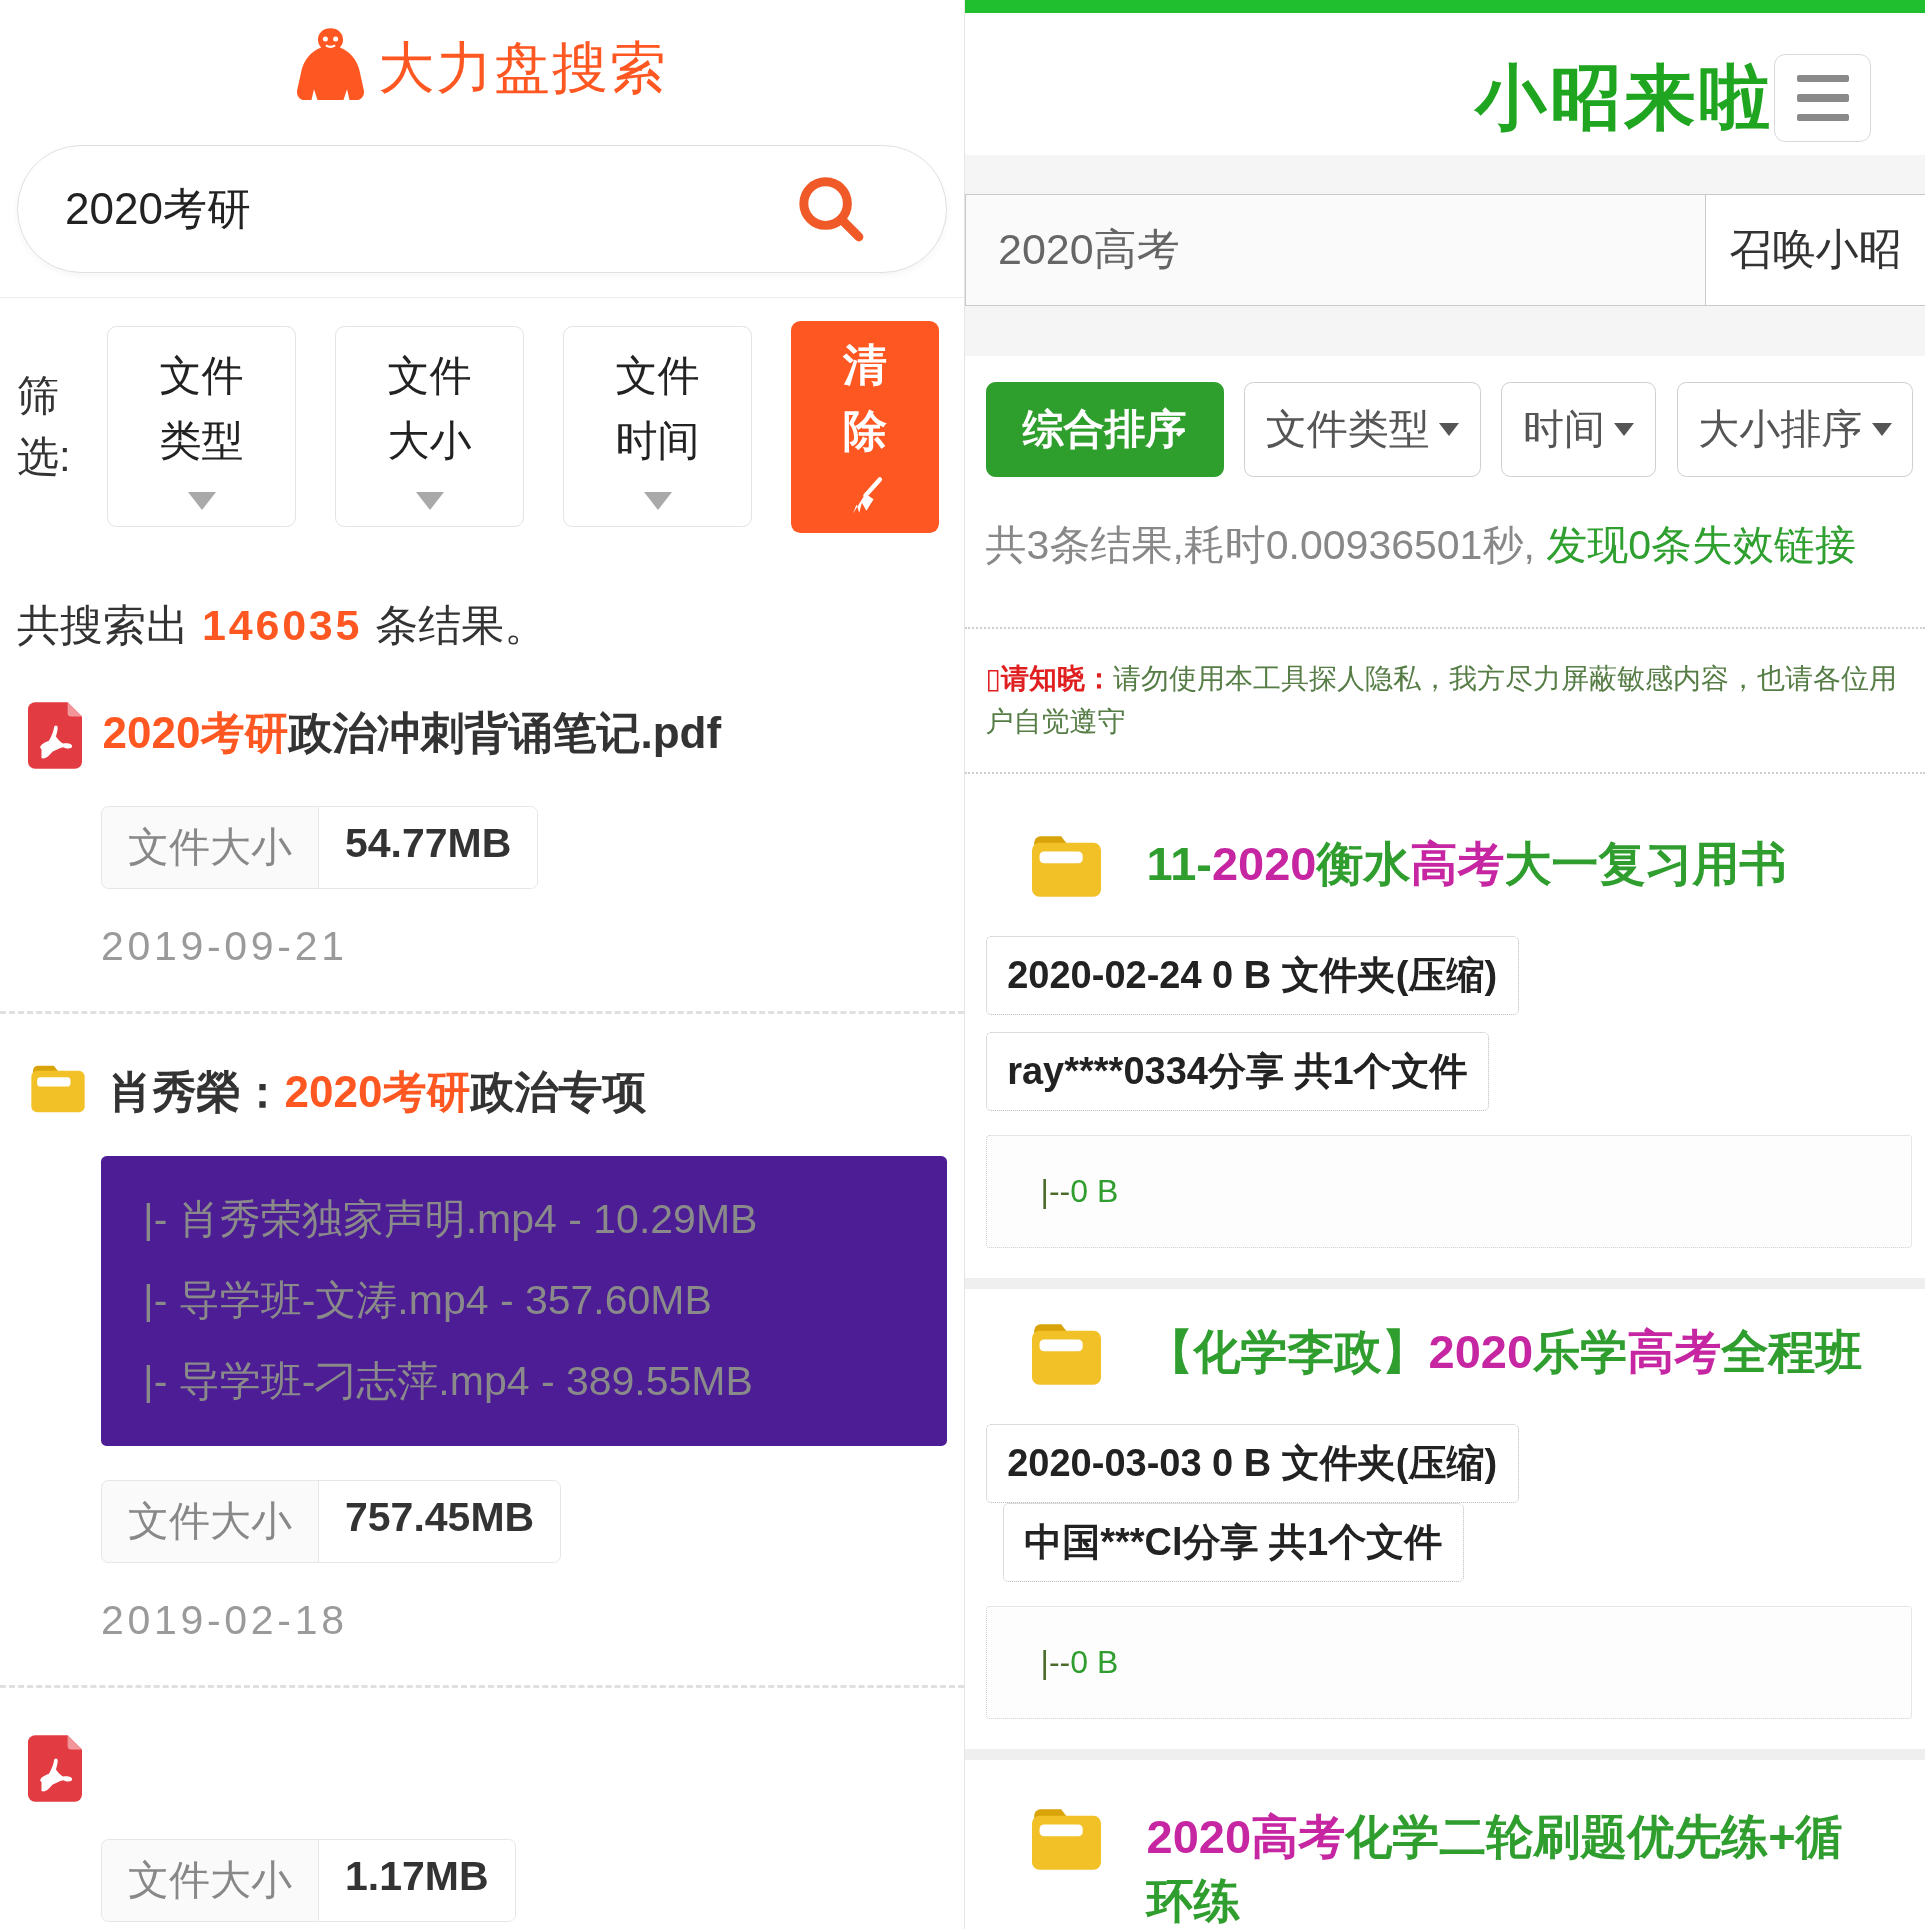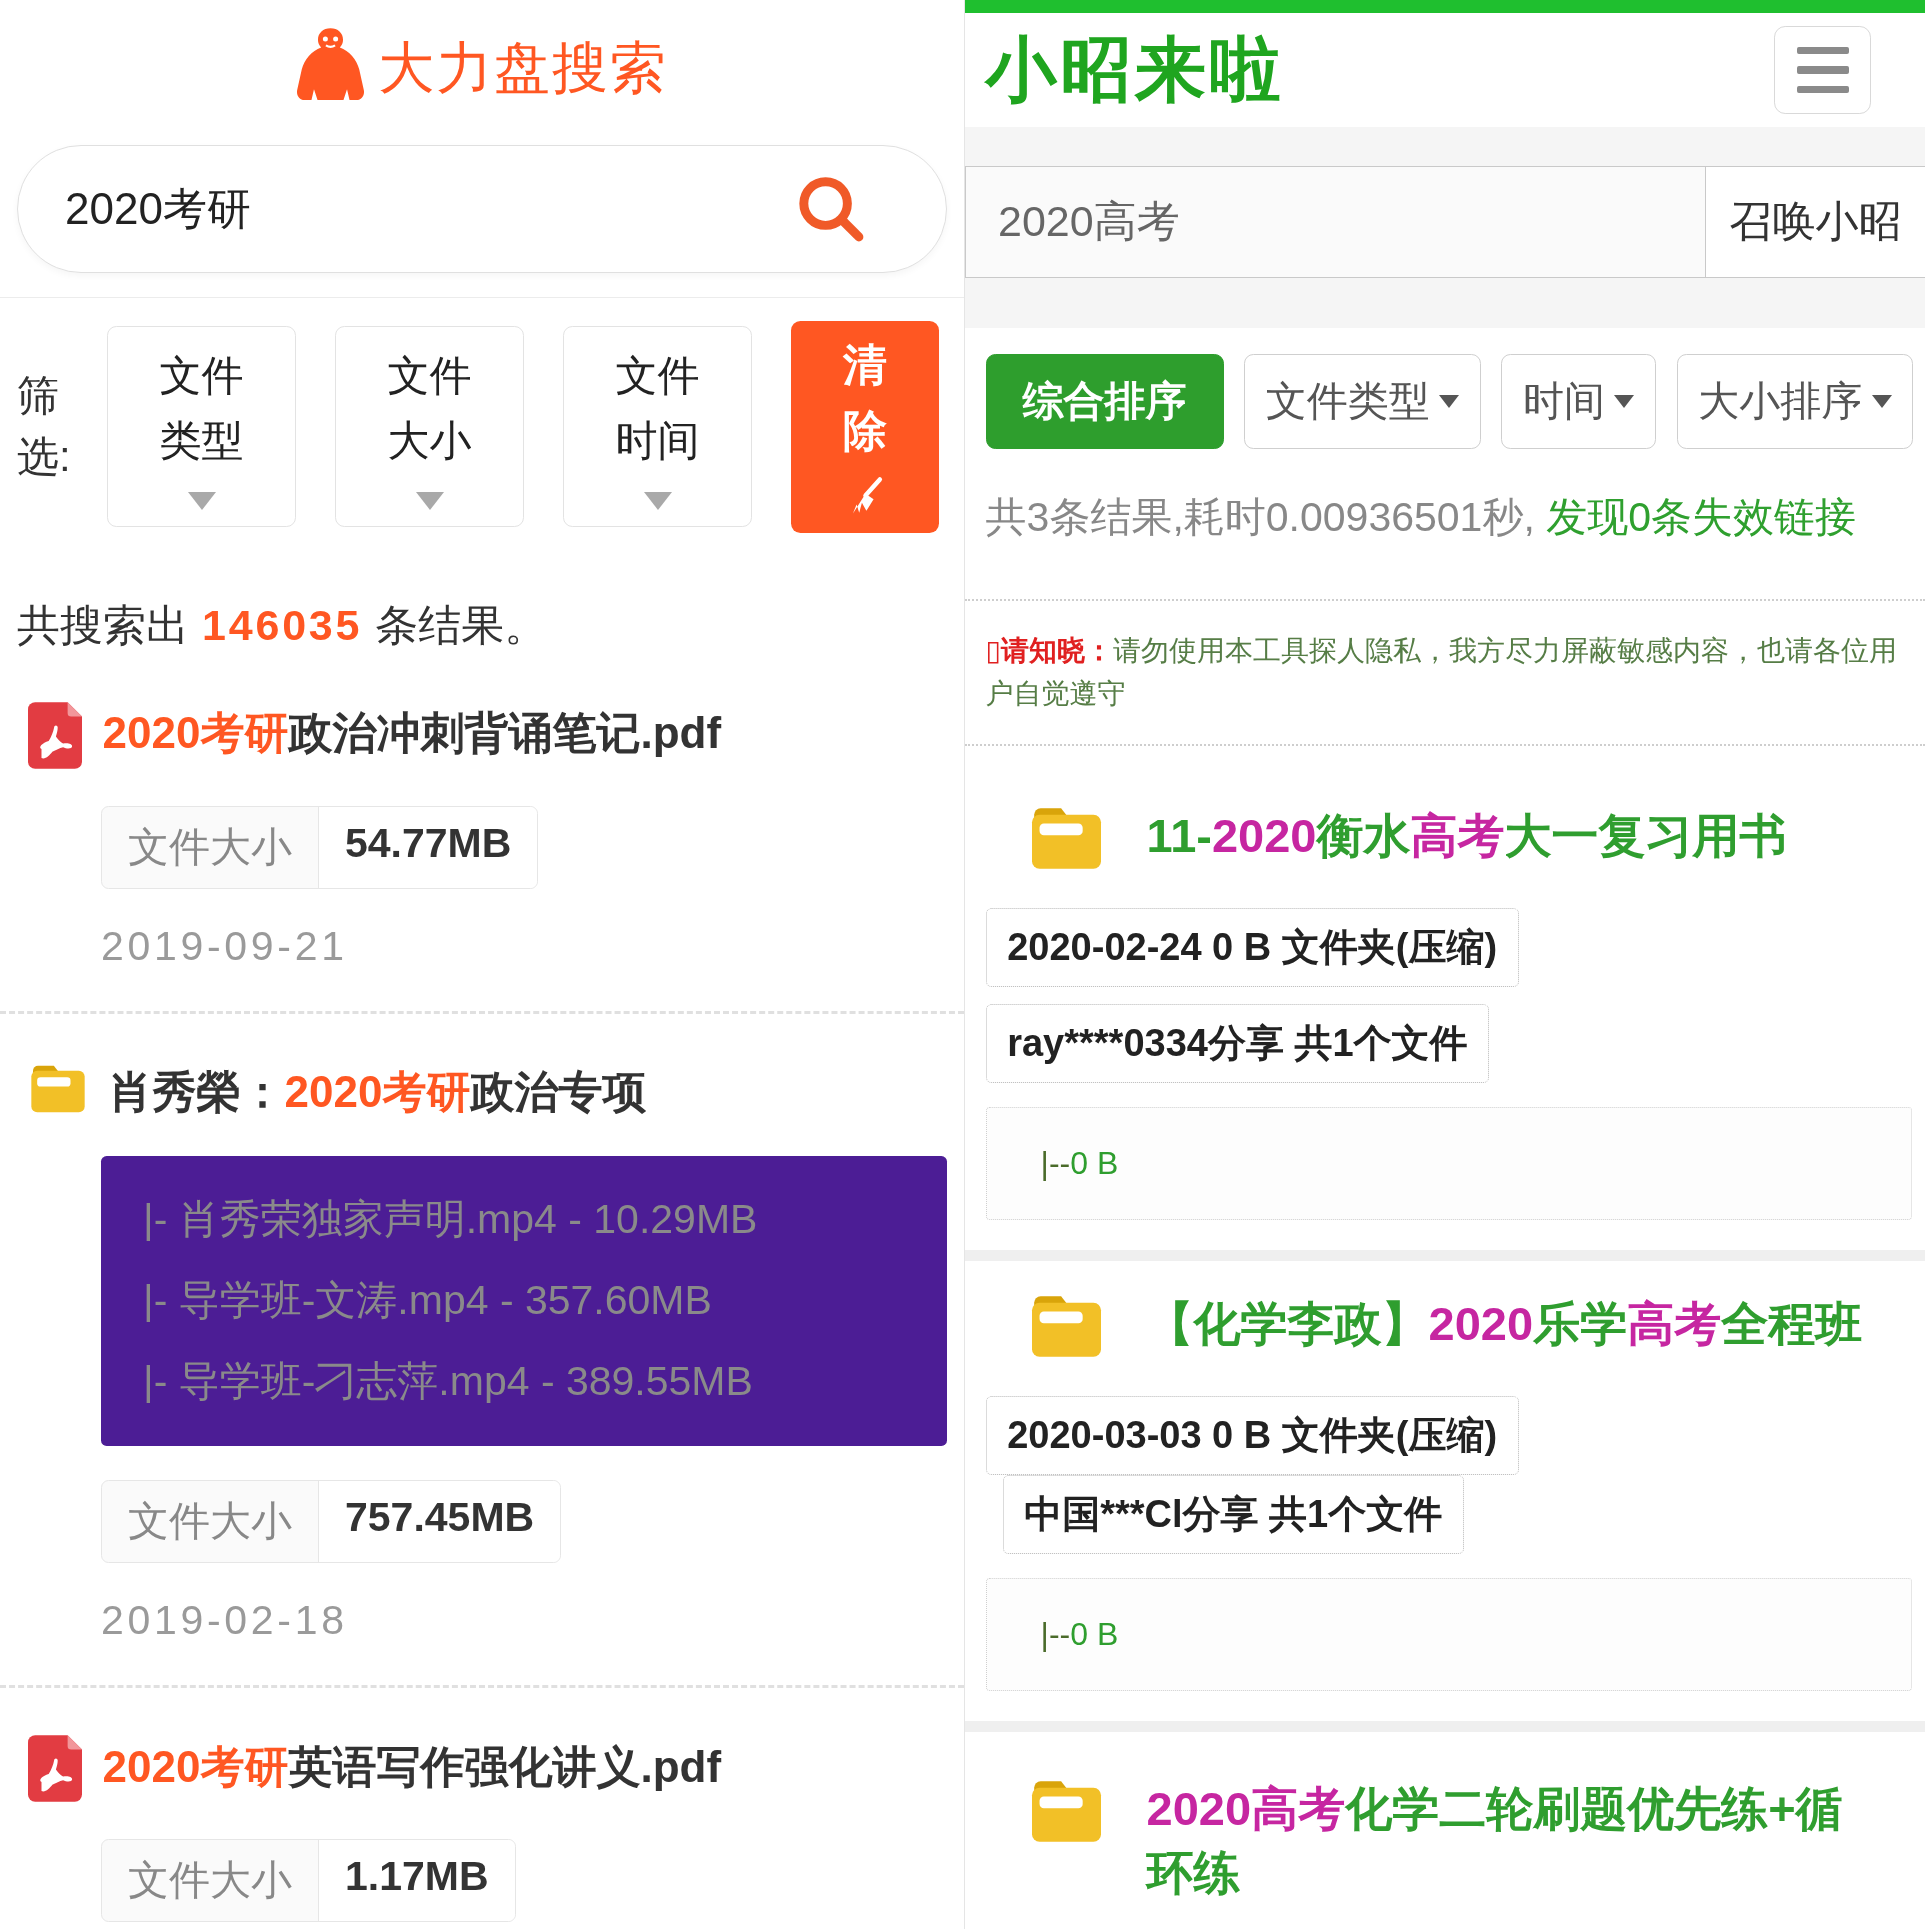--- a/index.html
+++ b/index.html
@@ -40,21 +40,21 @@
   .size-badge .v { padding:13px 26px; font-size:41px; color:#333; font-weight:700; border-left:1.9px solid #e6e6e6; background:#fff; }
   .res-date { margin-top:34px; font-size:41px; color:#9a9a9a; letter-spacing:3.7px; }
   .dash-sep { margin:41px 0 0 0; border-top:3.7px dashed #e0e0e0; }
   .file-box { margin-top:34px; background:#4c1d95; border-radius:5.6px; padding:36px 19px 36px 42px; }
   .file-line { font-size:41px; color:#8a8a8a; line-height:1.35; }
   .file-line + .file-line { margin-top:26px; }
 
   
   .col-right { width:961px; height:100%; background:#fff; border-left:0.9px solid #e5e5e5; overflow:hidden; }
   .xz-topbar { height:13px; background:#1fbf2f; }
-  .xz-header { display:flex; align-items:center; justify-content:space-between; padding:0 54px 0 20.6px; height:114px; }
+  .xz-header { display:flex; align-items:center; justify-content:flex-end; padding:0 54px 0 20.6px; height:114px;margin-top:28px; }
   .xz-brand { color:#1fa51f; font-size:71px; font-weight:800; letter-spacing:3.7px; }
   .hamburger { width:97px; height:88px; border:1.9px solid #d9d9d9; border-radius:11.2px; background:#fff;
     display:flex; flex-direction:column; justify-content:center; align-items:center; gap:12px; cursor:pointer; }
   .hamburger span { display:block; width:52px; height:7.5px; background:#8a8a8a; border-radius:1.9px; }
   .xz-searchband { background:#f5f5f5; height:201px; padding-top:39px; }
   .xz-searchrow { display:flex; height:112px; background:#fafafa; border:0.9px solid #c9c9c9; border-right:0; }
   .xz-searchrow input { flex:1; border:0; outline:0; background:transparent; font-size:43px; color:#666;
     padding-left:32px; font-family:inherit; }
   .xz-summon { width:220px; border-left:0.9px solid #c9c9c9; background:#fff; display:flex; align-items:center;
     justify-content:center; font-size:43px; color:#333; cursor:pointer; }
@@ -196,21 +196,20 @@
 
     <div class="res">
       <div class="res-head">
         <span>
           <svg width="54" height="67" viewBox="0 0 60 74">
             <path d="M8 0h36l16 16v50a8 8 0 0 1-8 8H8a8 8 0 0 1-8-8V8a8 8 0 0 1 8-8z" fill="#e23c42"></path>
             <path d="M44 0l16 16H48a4 4 0 0 1-4-4V0z" fill="#f2969a"></path>
             <path d="M15 52c-4-2 1-7 8-9 3-5 5-10 6-15 0-3 4-3 4 0 0 3-1 7-2 10 2 3 5 6 8 8 5-1 10 0 10 3s-6 3-10 1c-4 1-8 3-12 5-3 4-8 9-12 7z" fill="#fff"></path>
           </svg>
         </span>
-        <div class="res-title"><span class="hl-orange">2020考研</span><span>英语写作强化讲义.pdf</span></div>
       </div>
       <div class="res-body">
         <div class="size-badge">
           <span class="k">文件大小</span>
             <span class="v">1.17MB</span>
         </div>
         
       </div>
     </div>
 

